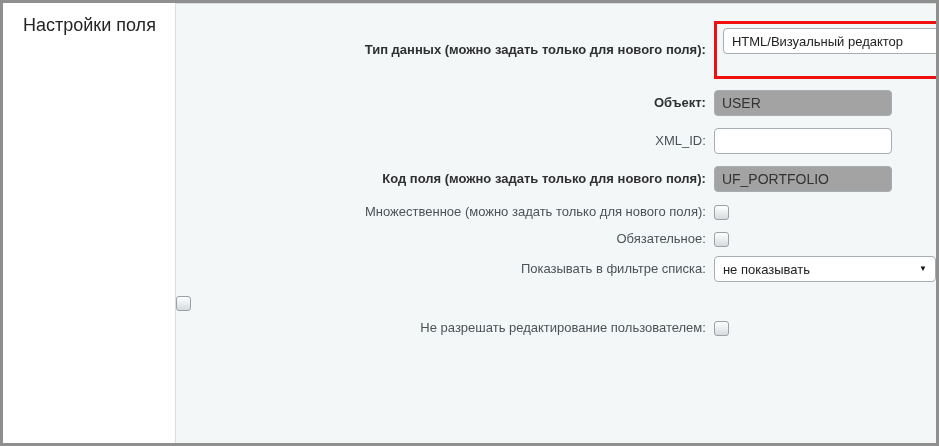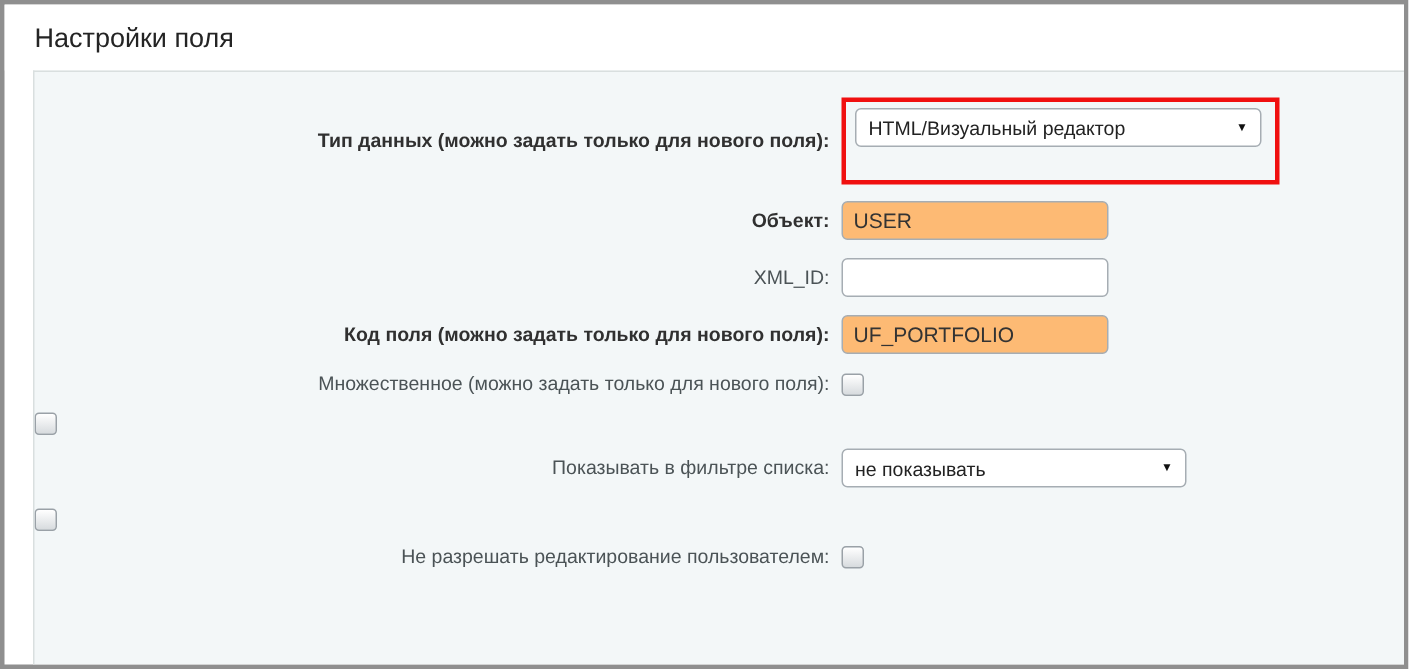--- a/index.html
+++ b/index.html
@@ -5,21 +5,21 @@
   * { box-sizing: border-box; }
   html, body { margin: 0; padding: 0; background: #fff; }
   body { font-family: "Liberation Sans", sans-serif; }
 
   .frame {
     width: 939px;
     height: 446px;
     border: 3px solid #8f8f8f;
     background: #fff;
     display: flex;
-    flex-direction: column;
+    flex-direction: row;
     overflow: hidden;
   }
 
   .title-bar {
     padding: 12px 0 11px 20px;
     background: #fff;
     flex-shrink: 0;
   }
   .page-title {
     font-size: 18px;
@@ -65,21 +65,21 @@
     height: 26px;
     border: 1px solid #a6adb3;
     border-radius: 4px;
     padding: 0 7px;
     font-size: 14px;
     color: #333;
     background: #fff;
     font-family: "Liberation Sans", sans-serif;
     outline: none;
   }
-  .tinput.ro { background: #fdba74; }
+  .tinput.ro { background: #a3a3a3; }
 
   .selectbox {
     height: 26px;
     border: 1px solid #a6adb3;
     border-radius: 4px;
     background: #fff;
     display: flex;
     align-items: center;
     justify-content: space-between;
     padding: 0 8px;
@@ -148,20 +148,21 @@
       <input class="tinput ro" type="text" readonly="" value="UF_PORTFOLIO" style="">
     </div>
 
 
     <div class="row mb11">
       <div class="label">Множественное (можно задать только для нового поля):</div>
       <div class="checkbox"></div>
     </div>
 
     <div class="row mb9">
+      <div class="label">Обязательное:</div>
       <div class="checkbox"></div>
     </div>
 
     <div class="row mb14">
       <div class="label">Показывать в фильтре списка:</div>
       <div class="selectbox filter">
         <span>не показывать</span>
         <span class="dd-arrow">▼</span>
       </div>
     </div>

